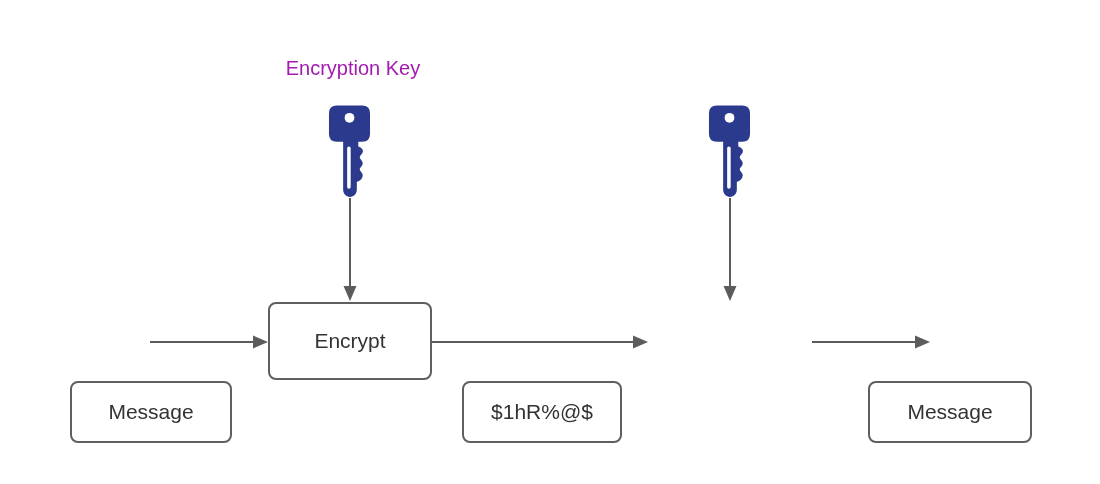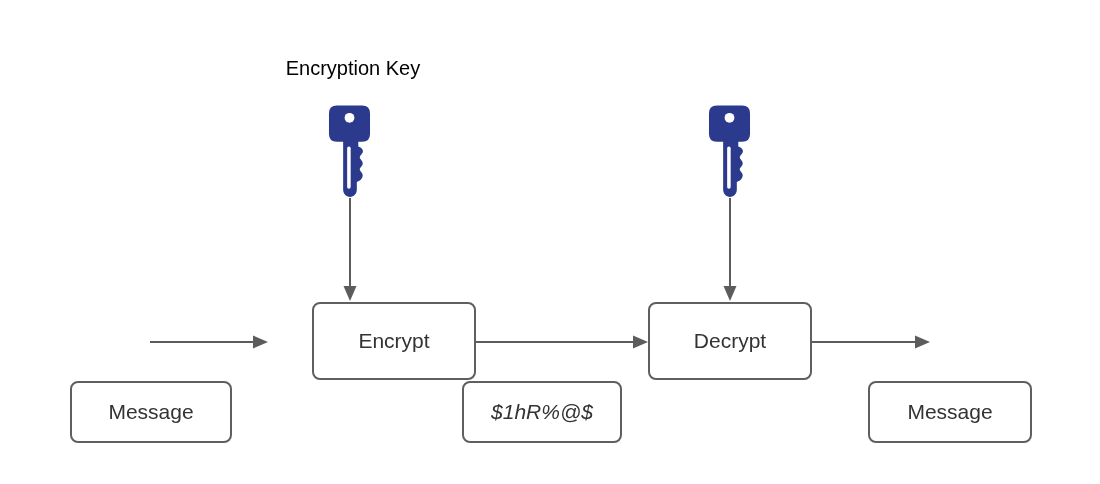--- a/index.html
+++ b/index.html
@@ -17,45 +17,45 @@
     width: 1100px; height: 484px;
     pointer-events: none;
   }
   .arrow-line { stroke: #5c5c5c; stroke-width: 2; fill: none; }
   .arrow-head { fill: #5c5c5c; stroke: none; }
   .flow-label {
     position: absolute;
     width: 220px;
     text-align: center;
     font-size: 20px;
-    color: #000000;
+    color: #a21caf;
     white-space: nowrap;
   }
   .label-enc { left: 243px; top: 57px; }
   .label-dec { left: 622px; top: 57px; }
   .key-icon { position: absolute; width: 43px; height: 95px; }
   .key-enc { left: 328px; top: 104px; }
   .key-dec { left: 708px; top: 104px; }
   .node {
     position: absolute;
     box-sizing: border-box;
     background: #ffffff;
     border: 2px solid #5f5f5f;
     border-radius: 8px;
     display: flex;
     align-items: center;
     justify-content: center;
     font-size: 21px;
     color: #333333;
     white-space: nowrap;
   }
-  .node-encrypt  { left: 268px; top: 302px; width: 164px; height: 78px; margin-left: 44px; }
+  .node-encrypt  { left: 268px; top: 302px; width: 164px; height: 78px; }
   .node-decrypt  { left: 648px; top: 302px; width: 164px; height: 78px; }
   .node-msg-in   { left: 70px;  top: 381px; width: 162px; height: 62px; }
-  .node-cipher   { left: 462px; top: 381px; width: 160px; height: 62px; font-style: italic; }
+  .node-cipher   { left: 462px; top: 381px; width: 160px; height: 62px; }
   .node-msg-out  { left: 868px; top: 381px; width: 164px; height: 62px; }
 </style>
 </head>
 <body>
 
 <div class="canvas">
 
   <svg class="overlay" viewBox="0 0 1100 484" xmlns="http://www.w3.org/2000/svg">
 
     <g>
@@ -112,23 +112,20 @@
              V87 C29.5 91.4 26.4 94.5 22.5 94.5
              C18.6 94.5 15.5 91.4 15.5 87
              V38 H9 Q1 38 1 30 V9 Q1 1 9 1 Z"></path>
     <circle cx="22" cy="13.5" r="5" fill="#ffffff"></circle>
     <rect x="19.6" y="43" width="3.6" height="43" rx="1.8" fill="#ffffff"></rect>
   </svg>
 
   <div class="node node-encrypt">
     <span>Encrypt</span>
   </div>
-  <div class="node node-decrypt">
-    <span>Decrypt</span>
-  </div>
 
   <div class="node node-msg-in">
     <span>Message</span>
   </div>
   <div class="node node-cipher">
     <span>$1hR%@$</span>
   </div>
   <div class="node node-msg-out">
     <span>Message</span>
   </div>

